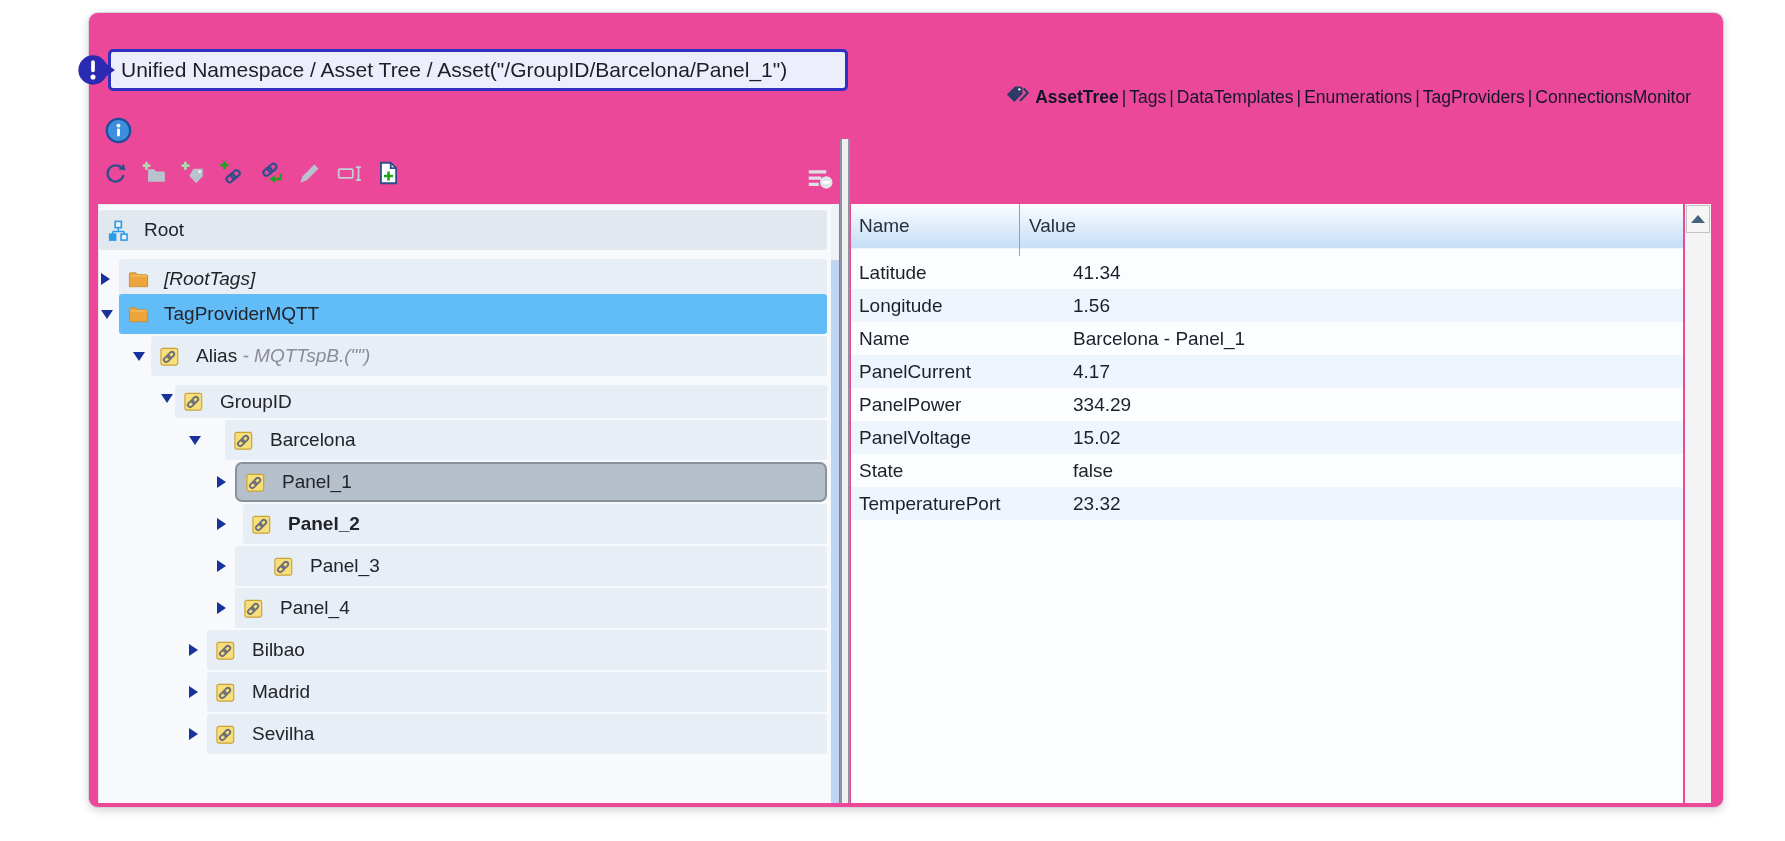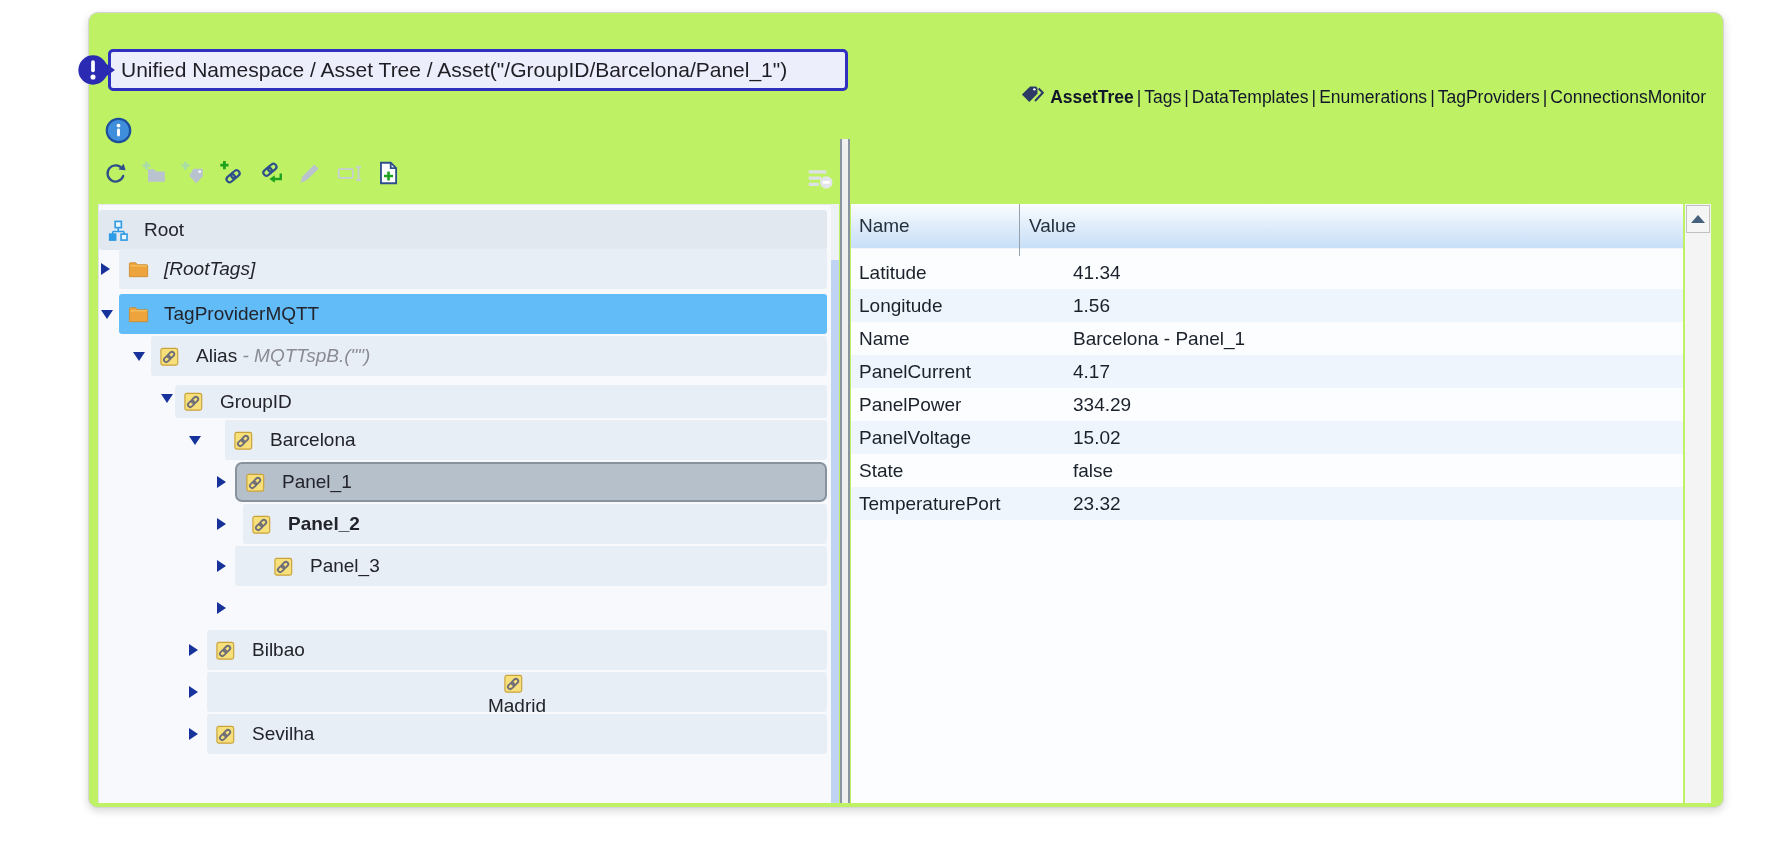--- a/index.html
+++ b/index.html
@@ -1,26 +1,26 @@
 <!DOCTYPE html>
 <html><head>
 <meta charset="utf-8">
 <style>
   html,body{margin:0;padding:0;background:#ffffff;}
   .stage{position:relative;width:1785px;height:841px;background:#ffffff;overflow:hidden;
          font-family:"Liberation Sans",sans-serif;color:#23232b;}
-  .card{position:absolute;left:88px;top:12px;width:1634px;height:794px;background:#bef264;
+  .card{position:absolute;left:88px;top:12px;width:1634px;height:794px;background:#ec4899;
         border:1px solid #d4d4d9;border-radius:10px;box-shadow:0 3px 9px rgba(0,0,0,.16);}
 
   
   .title-box{position:absolute;left:19px;top:36px;width:740px;height:42px;box-sizing:border-box;
              background:#edeefb;border:3px solid #2f2fc0;border-radius:5px;display:flex;align-items:center;
              padding-left:10px;font-size:21px;color:#1e1e24;white-space:nowrap;overflow:hidden;}
   .warn-badge{position:absolute;left:-12px;top:41px;z-index:3;}
-  .module-nav{position:absolute;right:17px;top:72px;font-size:17.5px;color:#12162b;white-space:nowrap;
+  .module-nav{position:absolute;right:32px;top:72px;font-size:17.5px;color:#12162b;white-space:nowrap;
               display:flex;gap:0;}
   .module-nav .nav-item{cursor:default;}
   .module-nav .nav-item.active{font-weight:bold;}
   .module-nav .nav-sep{color:#12162b;padding:0 3px;}
   .tags-glyph{margin-right:6px;display:inline-block;vertical-align:-3px;}
 
   .info-badge{position:absolute;left:16px;top:104px;}
 
   
   .toolbar{position:absolute;left:12px;top:146px;display:flex;gap:11px;align-items:center;}
@@ -186,21 +186,21 @@
               <g fill="none" stroke="#2e9be6" stroke-width="1.7">
                 <rect x="8.5" y="2.5" width="6.5" height="6.5" fill="#eaf5fd"></rect>
                 <path d="M11.75 9 V13 M6 13 H17.8 M6 13 V15.8 M17.8 13 V15.8"></path>
                 <rect x="2.8" y="15.8" width="6.2" height="6.2" fill="#2e9be6"></rect>
                 <rect x="14.7" y="15.8" width="6.2" height="6.2" fill="#eaf5fd"></rect>
               </g>
             </svg>
             <span class="lbl">Root</span>
           </div>
         </div>
-        <div class="tree-row" style="top: 44px;">
+        <div class="tree-row" style="top: 54px;">
           <div class="arrow collapsed" style="left: 2px;"></div>
           <div class="row-bg" style="left: 20px;">
             <svg viewBox="0 0 24 24" width="23" height="23" class="node-icon">
               <path d="M2.5 19.5 V6 C2.5 5.4 2.9 5 3.5 5 H9.2 L11.2 7 H20.5 C21.1 7 21.5 7.4 21.5 8 V19.5 Z" fill="#eea43c" stroke="#c98b2b" stroke-width="0.9"></path>
               <path d="M3.4 8.2 H20.6" stroke="#f6c468" stroke-width="1.2"></path>
             </svg>
             <span class="lbl italic">[RootTags]</span>
           </div>
         </div>
         <div class="tree-row" style="top: 89px;">
@@ -287,37 +287,47 @@
               <g fill="none" stroke="#6e6e78" stroke-width="1.9" transform="rotate(-45 10.8 12.2)">
                 <rect x="3.8" y="9.8" width="7.6" height="4.8" rx="2.4"></rect>
                 <rect x="9.4" y="9.8" width="7.6" height="4.8" rx="2.4"></rect>
               </g>
             </svg>
             <span class="lbl">Panel_3</span>
           </div>
         </div>
         <div class="tree-row" style="top: 383px;">
           <div class="arrow collapsed" style="left: 118px;"></div>
+          <div class="row-bg" style="left: 136px;">
+            <svg viewBox="0 0 24 24" width="23" height="23" class="node-icon">
+              <rect x="2" y="3.5" width="17.5" height="17.5" rx="2" fill="#f7df79" stroke="#c9a23c" stroke-width="1.2"></rect>
+              <g fill="none" stroke="#6e6e78" stroke-width="1.9" transform="rotate(-45 10.8 12.2)">
+                <rect x="3.8" y="9.8" width="7.6" height="4.8" rx="2.4"></rect>
+                <rect x="9.4" y="9.8" width="7.6" height="4.8" rx="2.4"></rect>
+              </g>
+            </svg>
+            <span class="lbl">Panel_4</span>
+          </div>
         </div>
         <div class="tree-row" style="top: 425px;">
           <div class="arrow collapsed" style="left: 90px;"></div>
           <div class="row-bg" style="left: 108px;">
             <svg viewBox="0 0 24 24" width="23" height="23" class="node-icon">
               <rect x="2" y="3.5" width="17.5" height="17.5" rx="2" fill="#f7df79" stroke="#c9a23c" stroke-width="1.2"></rect>
               <g fill="none" stroke="#6e6e78" stroke-width="1.9" transform="rotate(-45 10.8 12.2)">
                 <rect x="3.8" y="9.8" width="7.6" height="4.8" rx="2.4"></rect>
                 <rect x="9.4" y="9.8" width="7.6" height="4.8" rx="2.4"></rect>
               </g>
             </svg>
             <span class="lbl">Bilbao</span>
           </div>
         </div>
         <div class="tree-row" style="top: 467px;">
           <div class="arrow collapsed" style="left: 90px;"></div>
-          <div class="row-bg" style="left: 108px; flex-direction: column;">
+          <div class="row-bg" style="left: 108px;">
             <svg viewBox="0 0 24 24" width="23" height="23" class="node-icon">
               <rect x="2" y="3.5" width="17.5" height="17.5" rx="2" fill="#f7df79" stroke="#c9a23c" stroke-width="1.2"></rect>
               <g fill="none" stroke="#6e6e78" stroke-width="1.9" transform="rotate(-45 10.8 12.2)">
                 <rect x="3.8" y="9.8" width="7.6" height="4.8" rx="2.4"></rect>
                 <rect x="9.4" y="9.8" width="7.6" height="4.8" rx="2.4"></rect>
               </g>
             </svg>
             <span class="lbl">Madrid</span>
           </div>
         </div>

